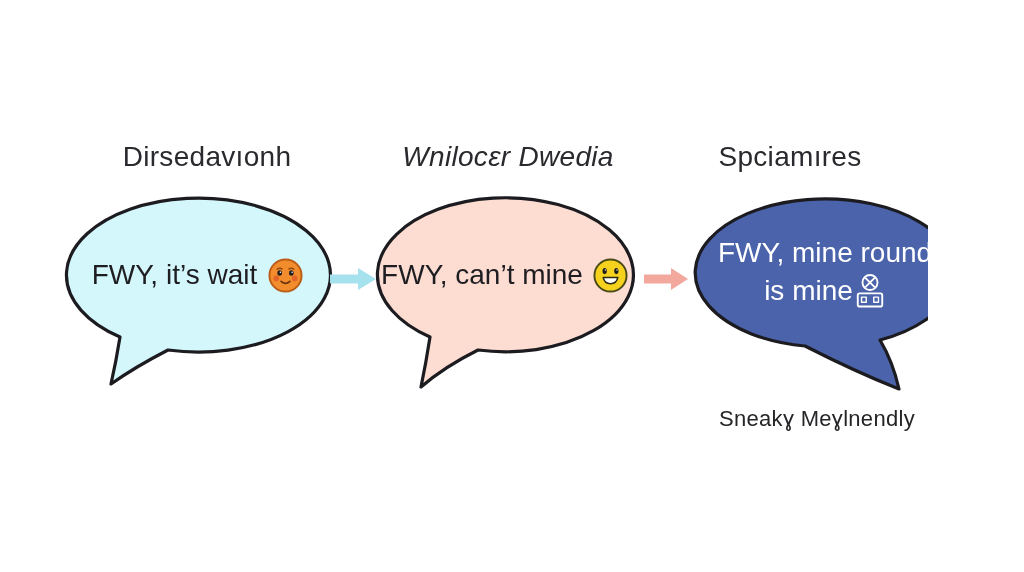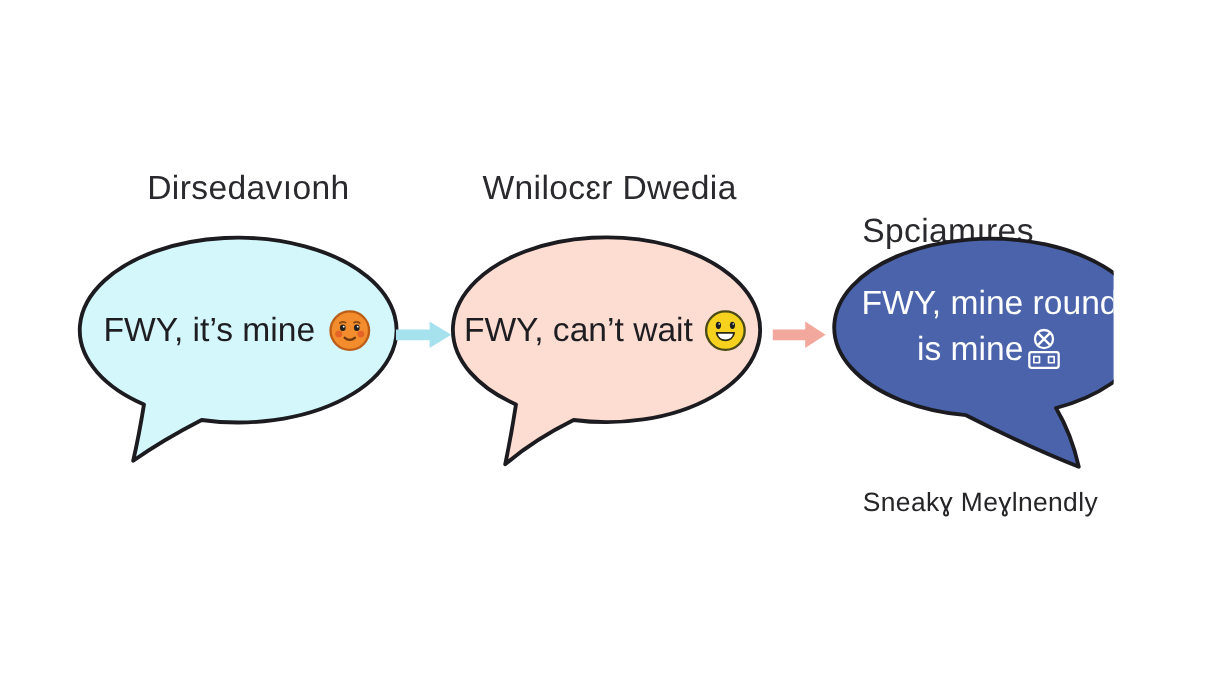--- a/index.html
+++ b/index.html
@@ -25,22 +25,22 @@
   .col-label {
     position: absolute;
     transform: translate(-50%, -50%);
     font-size: 28px;
     font-weight: 400;
     color: #2a2a2e;
     letter-spacing: 0.3px;
     white-space: nowrap;
   }
   .label-1 { left: 207px; top: 157px; }
-  .label-2 { left: 508px; top: 157px; }
-  .label-3 { left: 790px; top: 157px; margin-top: 36px; }
+  .label-2 { left: 508px; top: 157px; font-style: italic; }
+  .label-3 { left: 790px; top: 157px; }
   .bubble-text {
     position: absolute;
     display: flex;
     align-items: center;
     justify-content: center;
     font-size: 28px;
     font-weight: 500;
     color: #1e1e22;
     white-space: nowrap;
   }
@@ -80,37 +80,37 @@
     <path class="bubble-shape" d="M 478 350 A 128 77 0 1 0 430 337 Q 426 363 421 387 Q 444 367 478 350 Z" fill="#fddcd2"></path>
 
     <path class="bubble-shape" d="M 805 346 A 130 74 0 1 1 880 340 Q 893 362 899 389 Q 856 372 805 346 Z" fill="#4a63ab"></path>
 
     <path d="M 330 274.5 H 358 V 268 L 376 279 L 358 290 V 283.5 H 330 Z" fill="#a6e2ee"></path>
 
     <path d="M 644 274.5 H 671 V 268 L 688 279 L 671 290 V 283.5 H 644 Z" fill="#f3a89d"></path>
   </svg>
 
   <div class="bubble-text bubble-text-1">
-    <span>FWY, it’s mine</span>
+    <span>FWY, it’s wait</span>
     <svg class="emoji-svg" width="37" height="37" viewBox="0 0 38 38">
       <circle cx="19" cy="19" r="16.5" fill="#f28c2c" stroke="#bb5d17" stroke-width="2"></circle>
       <path d="M10.5 12.5 Q13 10.8 15.5 12.2" stroke="#8a4a12" stroke-width="1.5" fill="none" stroke-linecap="round"></path>
       <path d="M22.5 12.2 Q25 10.8 27.5 12.5" stroke="#8a4a12" stroke-width="1.5" fill="none" stroke-linecap="round"></path>
       <ellipse cx="13" cy="16.5" rx="2.4" ry="2.8" fill="#202020"></ellipse>
       <ellipse cx="25" cy="16.5" rx="2.4" ry="2.8" fill="#202020"></ellipse>
       <circle cx="13.8" cy="15.6" r="0.8" fill="#ffffff"></circle>
       <circle cx="25.8" cy="15.6" r="0.8" fill="#ffffff"></circle>
       <circle cx="9.5" cy="22" r="2.9" fill="#e25c28" opacity="0.85"></circle>
       <circle cx="28.5" cy="22" r="2.9" fill="#e25c28" opacity="0.85"></circle>
       <path d="M14.5 25 Q19 29 23.5 25" stroke="#6d3410" stroke-width="1.8" fill="none" stroke-linecap="round"></path>
     </svg>
   </div>
 
   <div class="bubble-text bubble-text-2">
-    <span>FWY, can’t wait</span>
+    <span>FWY, can’t mine</span>
     <svg class="emoji-svg" width="37" height="37" viewBox="0 0 38 38">
       <circle cx="19" cy="19" r="16.5" fill="#f6d21f" stroke="#4a4a16" stroke-width="2"></circle>
       <ellipse cx="13" cy="14.5" rx="2.2" ry="3.1" fill="#1d1d1d"></ellipse>
       <ellipse cx="25" cy="14.5" rx="2.2" ry="3.1" fill="#1d1d1d"></ellipse>
       <circle cx="13.7" cy="13.4" r="0.7" fill="#ffffff"></circle>
       <circle cx="25.7" cy="13.4" r="0.7" fill="#ffffff"></circle>
       <path d="M11.5 21 C 13 29.5 25 29.5 26.5 21 Z" fill="#ffffff" stroke="#2a2a12" stroke-width="1.6" stroke-linejoin="round"></path>
     </svg>
   </div>
 

